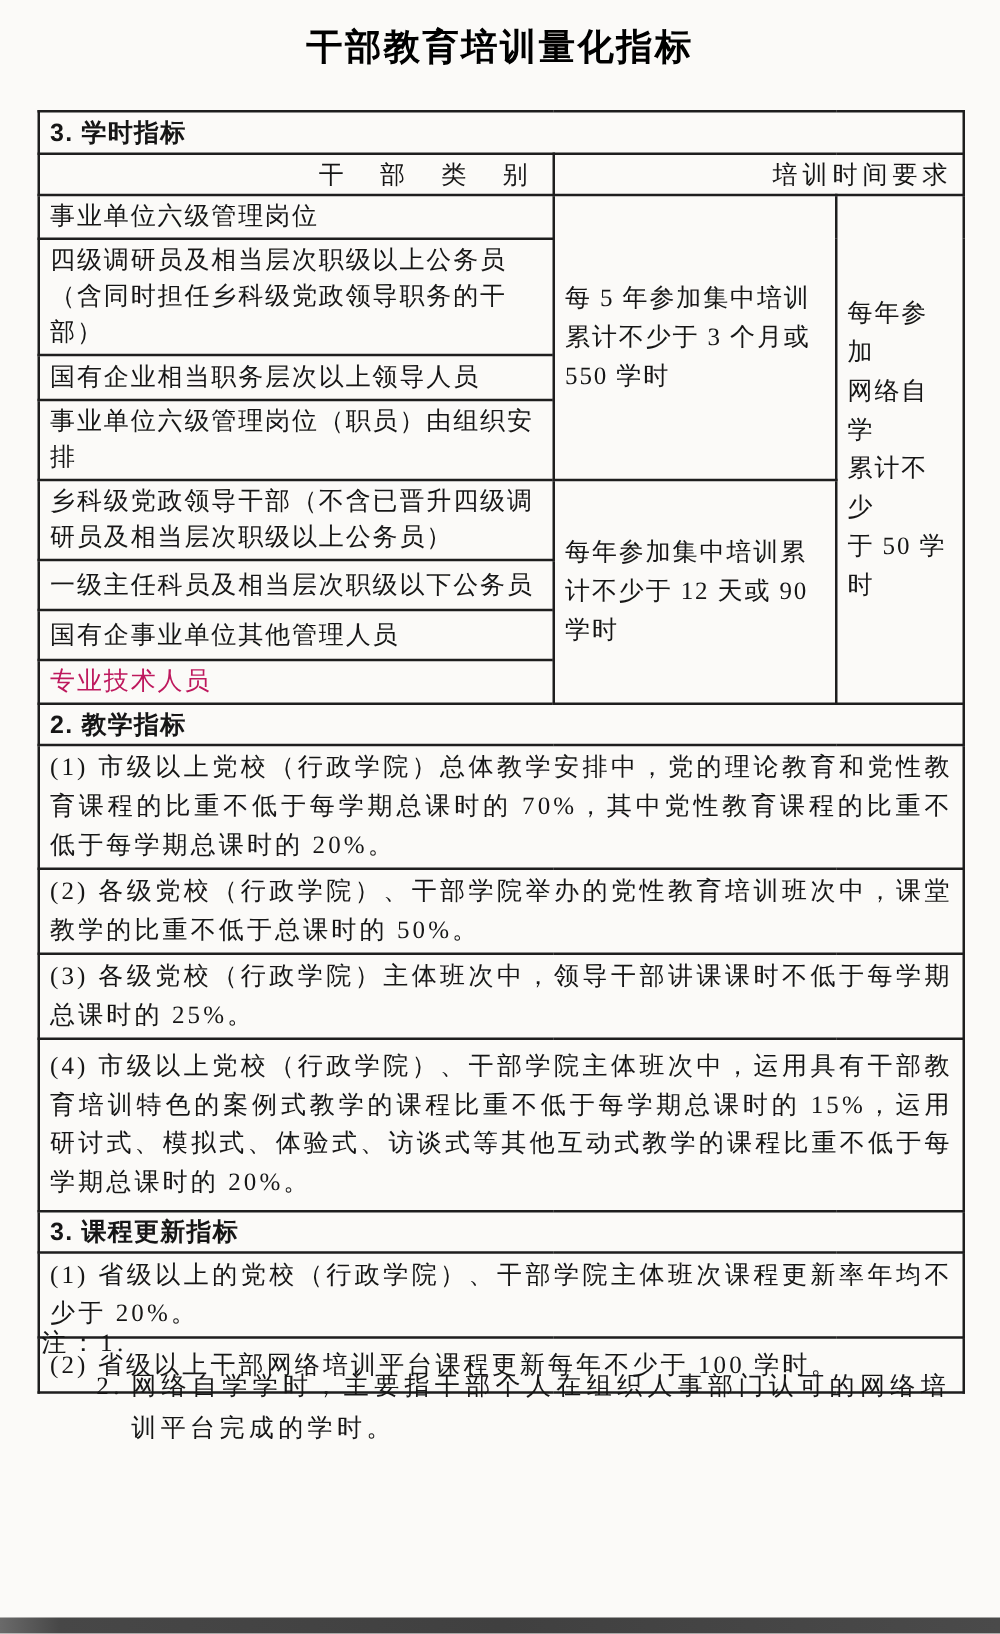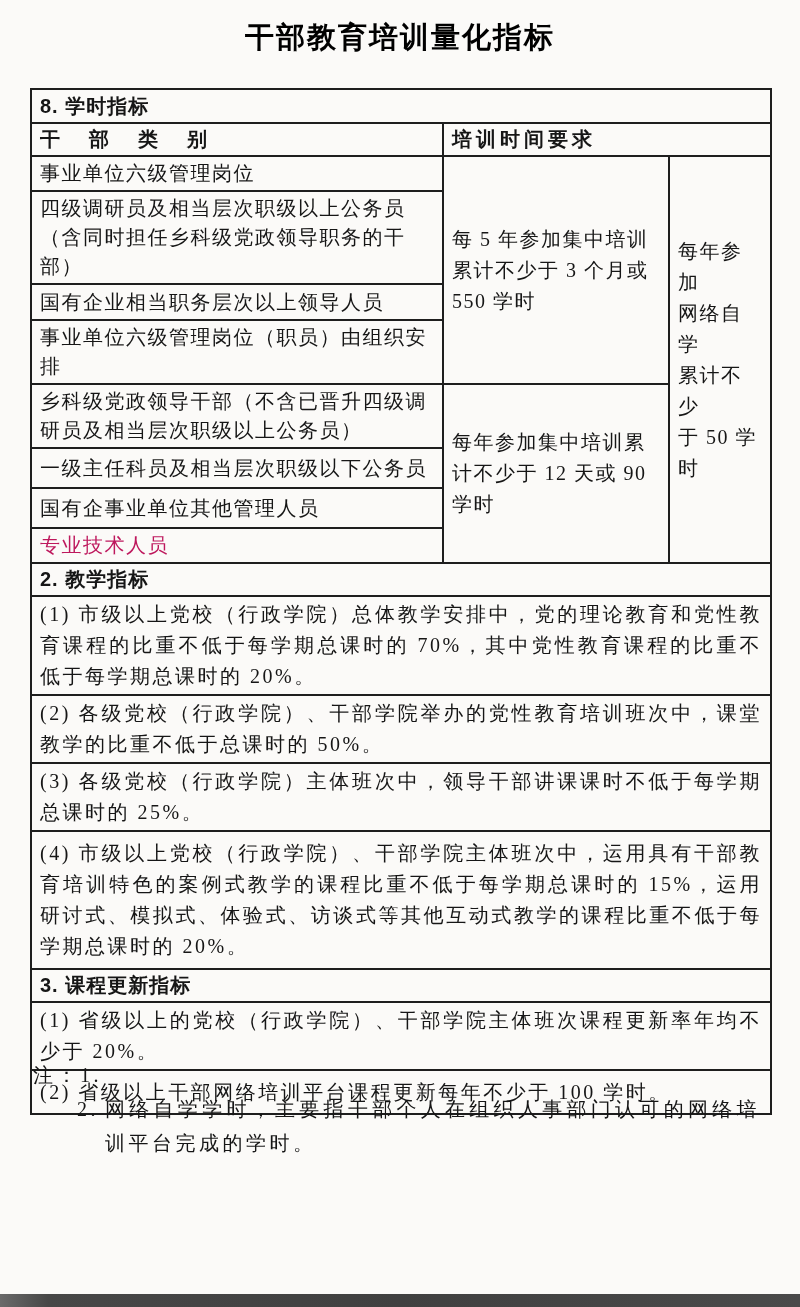--- a/index.html
+++ b/index.html
@@ -41,21 +41,21 @@
     padding: 2px 8px;
     overflow: hidden;
   }
   td.section-head {
     font-family: "Liberation Sans", sans-serif;
     font-weight: bold;
     font-size: 21px;
     letter-spacing: 1px;
     padding-left: 10px;
   }
-  td.colhead { text-align: left; font-size: 21px; font-weight: bold; }
+  td.colhead { text-align: right; font-size: 21px; }
   td.colhead.wide-sp { letter-spacing: 12px; }
   td.colhead.med-sp { letter-spacing: 4px; }
   td.cadre { letter-spacing: 1.5px; line-height: 29px; }
   td.cadre.prewrap { white-space: pre-line; }
   td.faded { color: #be185d; }
   td.req {
     white-space: pre-line;
     letter-spacing: 1.5px;
     line-height: 31px;
     vertical-align: middle;
@@ -98,21 +98,21 @@
 
   <table class="main-table">
     <colgroup>
       <col style="width:412px">
       <col style="width:226px">
       <col style="width:102px">
     </colgroup>
     <tbody>
 
       <tr style="height:34px">
-        <td colspan="3" class="section-head">8. 学时指标</td>
+        <td colspan="3" class="section-head">3. 学时指标</td>
       </tr>
       <tr style="height:30px">
         <td class="colhead wide-sp">干 部 类 别</td>
         <td colspan="2" class="colhead med-sp">培训时间要求</td>
       </tr>
       <tr style="height:33px">
         <td class="cadre">事业单位六级管理岗位</td>
         <td rowspan="4" class="req">每 5 年参加集中培训
 累计不少于 3 个月或
 550 学时</td>

